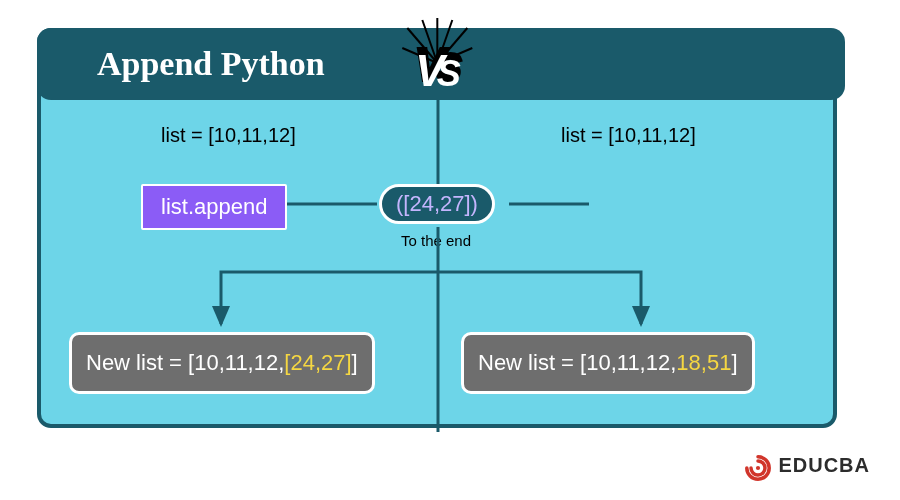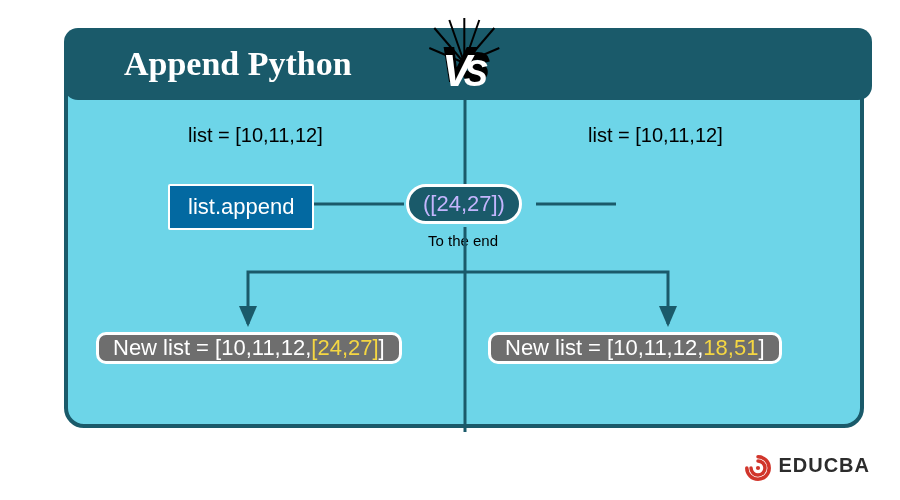--- a/index.html
+++ b/index.html
@@ -6,26 +6,26 @@
   body {
     width: 900px;
     height: 500px;
     background: #fff;
     font-family: Georgia, 'Times New Roman', serif;
     position: relative;
     overflow: hidden;
   }
   .outer-box {
     position: absolute;
-    left: 64px;
+    left: 37px;
     top: 28px;
     width: 800px;
     height: 400px;
     border: 4px solid #1a5a6a;
-    border-radius: 20px;
+    border-radius: 14px;
     background: #6dd5e8;
   }
   .header-bar {
     position: absolute;
     left: -4px;
     top: -4px;
     width: 808px;
     height: 72px;
     background: #1a5a6a;
     border-radius: 14px;
@@ -69,21 +69,21 @@
     position: absolute;
     font-family: Arial, sans-serif;
     font-size: 20px;
     color: #000;
   }
   .left-list { left: 120px; top: 92px; }
   .right-list { left: 520px; top: 92px; }
 
   .method-box {
     position: absolute;
-    background: #0369a1;
+    background: #8b5cf6;
     border: 2px solid #fff;
     color: #fff;
     font-family: Arial, sans-serif;
     font-size: 22px;
     padding: 8px 18px;
     border-radius: 2px;
   }
   .left-method { left: 100px; top: 152px; }
   .right-method { left: 550px; top: 152px; }
 
@@ -109,21 +109,21 @@
   }
 
   .result-box {
     position: absolute;
     background: #6e6e6e;
     border: 3px solid #fff;
     border-radius: 10px;
     color: #fff;
     font-family: Arial, sans-serif;
     font-size: 22px;
-    padding: 0 14px;
+    padding: 15px 14px;
   }
   .left-result { left: 28px; top: 300px; }
   .right-result { left: 420px; top: 300px; }
   .hl { color: #f5d742; }
 
   
   .connectors {
     position: absolute;
     left: 0; top: 0;
     width: 800px; height: 400px;

